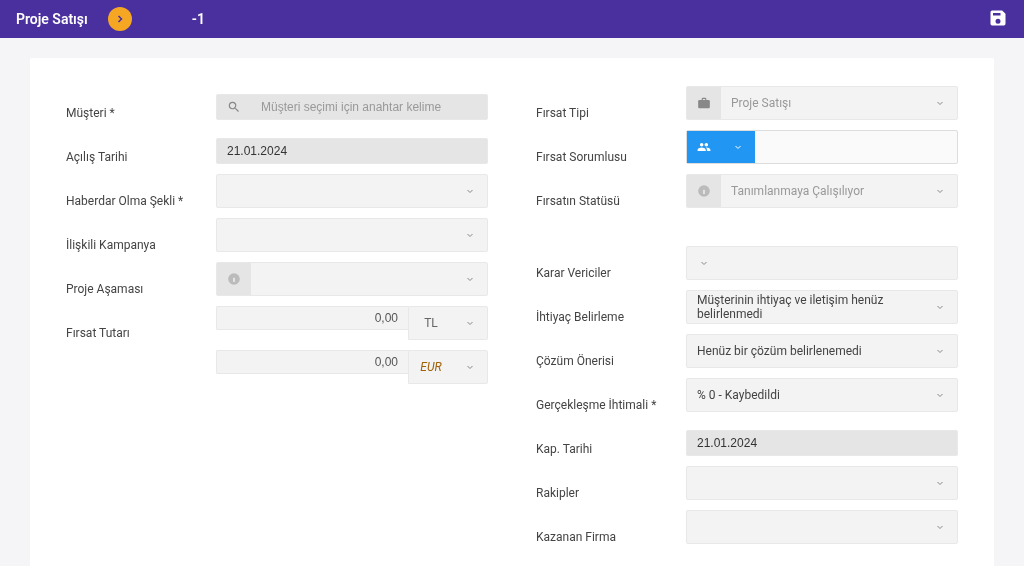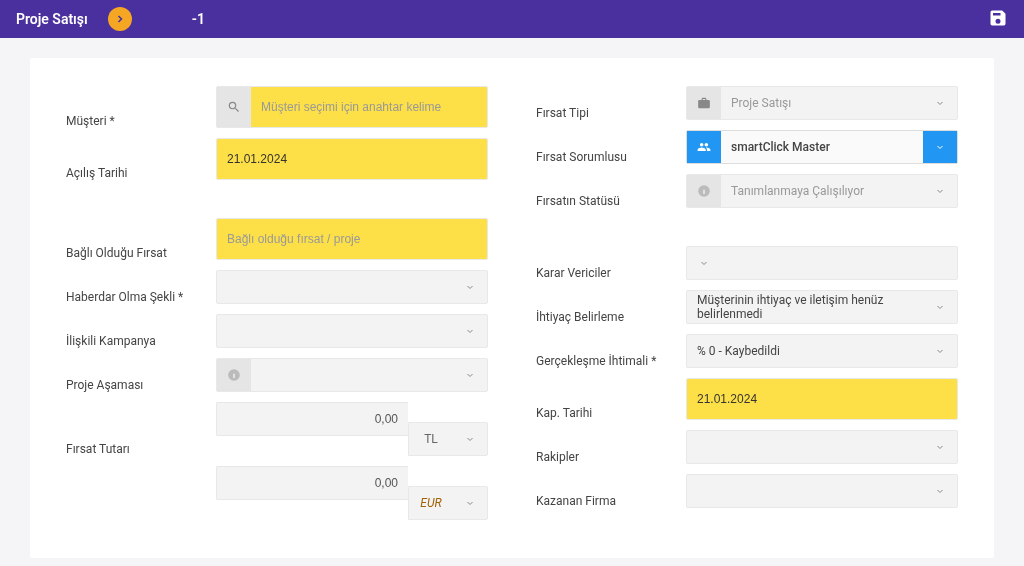--- a/index.html
+++ b/index.html
@@ -71,22 +71,22 @@
     font-size: 12px;
     color: #444;
   }
   .field {
     flex: 1;
     display: flex;
   }
   .input-wrap {
     display: flex;
     flex: 1;
-    height: 42px;
-    background: #fde047;
+    height: 26px;
+    background: #e5e5e5;
     border: 1px solid #e8e8e8;
     border-radius: 2px;
     align-items: center;
     overflow: hidden;
   }
   .icon-box {
     width: 34px;
     height: 100%;
     background: #e5e5e5;
     display: flex;
@@ -147,38 +147,37 @@
   .chevron-box.primary { background: #2196f3; }
   .chevron-box.primary svg { fill: #fff; stroke: #fff; }
 
   .currency-row {
     display: flex;
     flex: 1;
     gap: 0;
   }
   .currency-amount {
     flex: 1;
-    height: 34px;
+    height: 24px;
     display: flex;
     background: #f3f3f3;
     border: 1px solid #e8e8e8;
     border-right: none;
     border-radius: 2px 0 0 2px;
     align-items: center;
   }
   .currency-sel {
     width: 80px;
     height: 34px;
     display: flex;
     background: #f3f3f3;
     border: 1px solid #e8e8e8;
     border-radius: 0 2px 2px 0;
     align-items: center;
     cursor: pointer;
-    margin-top: 20px;
   }
   .currency-sel .cur-label {
     flex: 1;
     text-align: center;
     font-size: 12px;
     color: #666;
   }
   .currency-sel.disabled .cur-label { color: #a16207; font-style: italic; }
 </style>
 </head>
@@ -221,28 +220,20 @@
 
       <div class="row">
         <div class="label">Açılış Tarihi</div>
         <div class="field">
           <div class="input-wrap">
             <input class="input-text" value="21.01.2024" style="">
           </div>
         </div>
       </div>
 
-      <div class="row gap-top">
-        <div class="label">Bağlı Olduğu Fırsat</div>
-        <div class="field">
-          <div class="input-wrap">
-            <input class="input-text" placeholder="Bağlı olduğu fırsat / proje" style="">
-          </div>
-        </div>
-      </div>
 
       <div class="row">
         <div class="label">Haberdar Olma Şekli *</div>
         <div class="field">
           <div class="select-wrap">
             <span class="select-text placeholder"></span>
             <span class="chevron-box">
                 <svg viewBox="0 0 24 24">
                   <path d="M7 10l5 5 5-5" fill="none" stroke-width="2"></path>
                 </svg>
@@ -349,21 +340,20 @@
 
       <div class="row">
         <div class="label">Fırsat Sorumlusu</div>
         <div class="field">
           <div class="select-wrap" style="background:#fafafa;border-color:#ddd">
             <span class="icon-box primary">
               <svg viewBox="0 0 24 24">
                   <path d="M16 11c1.66 0 2.99-1.34 2.99-3S17.66 5 16 5s-3 1.34-3 3 1.34 3 3 3zm-8 0c1.66 0 2.99-1.34 2.99-3S9.66 5 8 5 5 6.34 5 8s1.34 3 3 3zm0 2c-2.33 0-7 1.17-7 3.5V19h14v-2.5c0-2.33-4.67-3.5-7-3.5zm8 0c-.29 0-.62.02-.97.05 1.16.84 1.97 1.97 1.97 3.45V19h6v-2.5c0-2.33-4.67-3.5-7-3.5z"></path>
                 </svg>
             </span>
-            <span class="select-text" style="font-weight:500">smartClick Master</span>
             <span class="chevron-box primary">
                 <svg viewBox="0 0 24 24">
                   <path d="M7 10l5 5 5-5" fill="none" stroke="#fff" stroke-width="2"></path>
                 </svg>
               </span>
           </div>
         </div>
       </div>
 
       <div class="row">
@@ -406,20 +396,33 @@
             <span class="select-text">Müşterinin ihtiyaç ve iletişim henüz belirlenmedi</span>
             <span class="chevron-box">
                 <svg viewBox="0 0 24 24">
                   <path d="M7 10l5 5 5-5" fill="none" stroke-width="2"></path>
                 </svg>
               </span>
           </div>
         </div>
       </div>
 
+      <div class="row">
+        <div class="label">Çözüm Önerisi</div>
+        <div class="field">
+          <div class="select-wrap">
+            <span class="select-text">Henüz bir çözüm belirlenemedi</span>
+            <span class="chevron-box">
+                <svg viewBox="0 0 24 24">
+                  <path d="M7 10l5 5 5-5" fill="none" stroke-width="2"></path>
+                </svg>
+              </span>
+          </div>
+        </div>
+      </div>
 
 
       <div class="row">
         <div class="label">Gerçekleşme İhtimali *</div>
         <div class="field">
           <div class="select-wrap">
             <span class="select-text">% 0 - Kaybedildi</span>
             <span class="chevron-box">
                 <svg viewBox="0 0 24 24">
                   <path d="M7 10l5 5 5-5" fill="none" stroke-width="2"></path>

